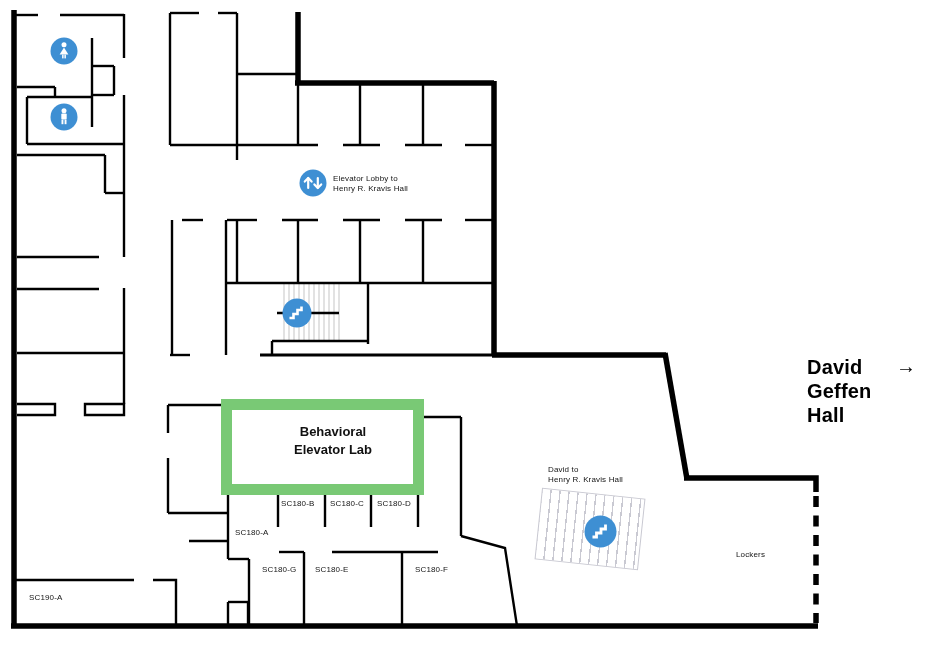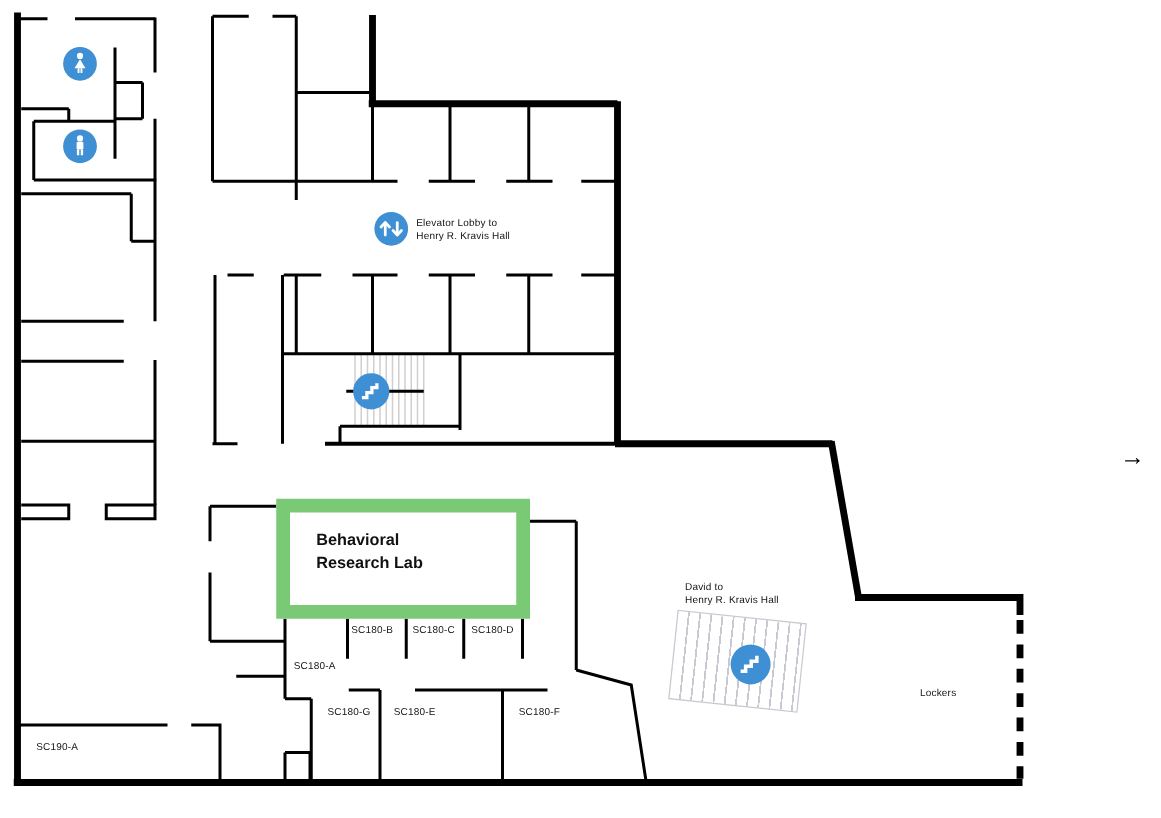--- a/index.html
+++ b/index.html
@@ -8,21 +8,21 @@
     font-family:"Liberation Sans","DejaVu Sans",sans-serif;overflow:hidden;
   }
   .walls{position:absolute;left:0;top:0;}
   .lbl{
     position:absolute;font-weight:normal;font-size:8px;letter-spacing:.15px;
     color:#141414;white-space:nowrap;line-height:9.5px;
   }
   .icon{position:absolute;}
   .green-box{
     position:absolute;left:221px;top:399px;width:203px;height:96px;
-    box-sizing:border-box;border:11px solid #79C975;background:#ffffff;
+    box-sizing:border-box;border:11px solid #79C975;background:#ffffff;text-align:center;
   }
   .green-box-text{
     padding:13px 0 0 21px;font-weight:bold;font-size:13px;line-height:17.5px;color:#111;
   }
   .kravis-stairs{
     position:absolute;left:538px;top:493px;width:104px;height:72px;
     box-sizing:border-box;border:1.5px solid #c9c9d2;
     background:repeating-linear-gradient(90deg,transparent 0 7.6px,#c9c9d2 7.6px 9px);
     transform:rotate(6deg);
   }
@@ -156,21 +156,21 @@
       <path d="M684,478 H816 V492"></path>
       <path d="M816,496 V623" stroke-dasharray="11 8.5"></path>
     </g>
   </svg>
 
   <div class="kravis-stairs"></div>
 
   <div class="green-box">
     <div class="green-box-text">
       <div>Behavioral</div>
-      <div>Research Lab</div>
+      <div>Elevator Lab</div>
     </div>
   </div>
 
   <svg class="icon" style="left:50px;top:37px" width="28" height="28" viewBox="-14 -14 28 28">
     <circle cx="0" cy="0" r="13.5" fill="#3E8FD3"></circle>
     <circle cx="0" cy="-6.3" r="2.5" fill="#fff"></circle>
     <path d="M0,-3.6 L4.4,3.6 H-4.4 Z" fill="#fff"></path>
     <rect x="-1.9" y="3.6" width="1.5" height="3.8" fill="#fff"></rect>
     <rect x="0.4" y="3.6" width="1.5" height="3.8" fill="#fff"></rect>
   </svg>
@@ -218,15 +218,20 @@
   <span class="lbl" style="left:330px;top:499px">SC180-C</span>
   <span class="lbl" style="left:377px;top:499px">SC180-D</span>
 
   <span class="lbl" style="left:262px;top:565px">SC180-G</span>
   <span class="lbl" style="left:315px;top:565px">SC180-E</span>
   <span class="lbl" style="left:415px;top:565px">SC180-F</span>
 
   <span class="lbl" style="left:29px;top:593px">SC190-A</span>
   <span class="lbl" style="left:736px;top:550px">Lockers</span>
 
+  <div class="dest">
+    <div>David</div>
+    <div>Geffen</div>
+    <div>Hall</div>
+  </div>
   <span class="dest-arrow">→</span>
 
 </div>
 
 </body></html>

